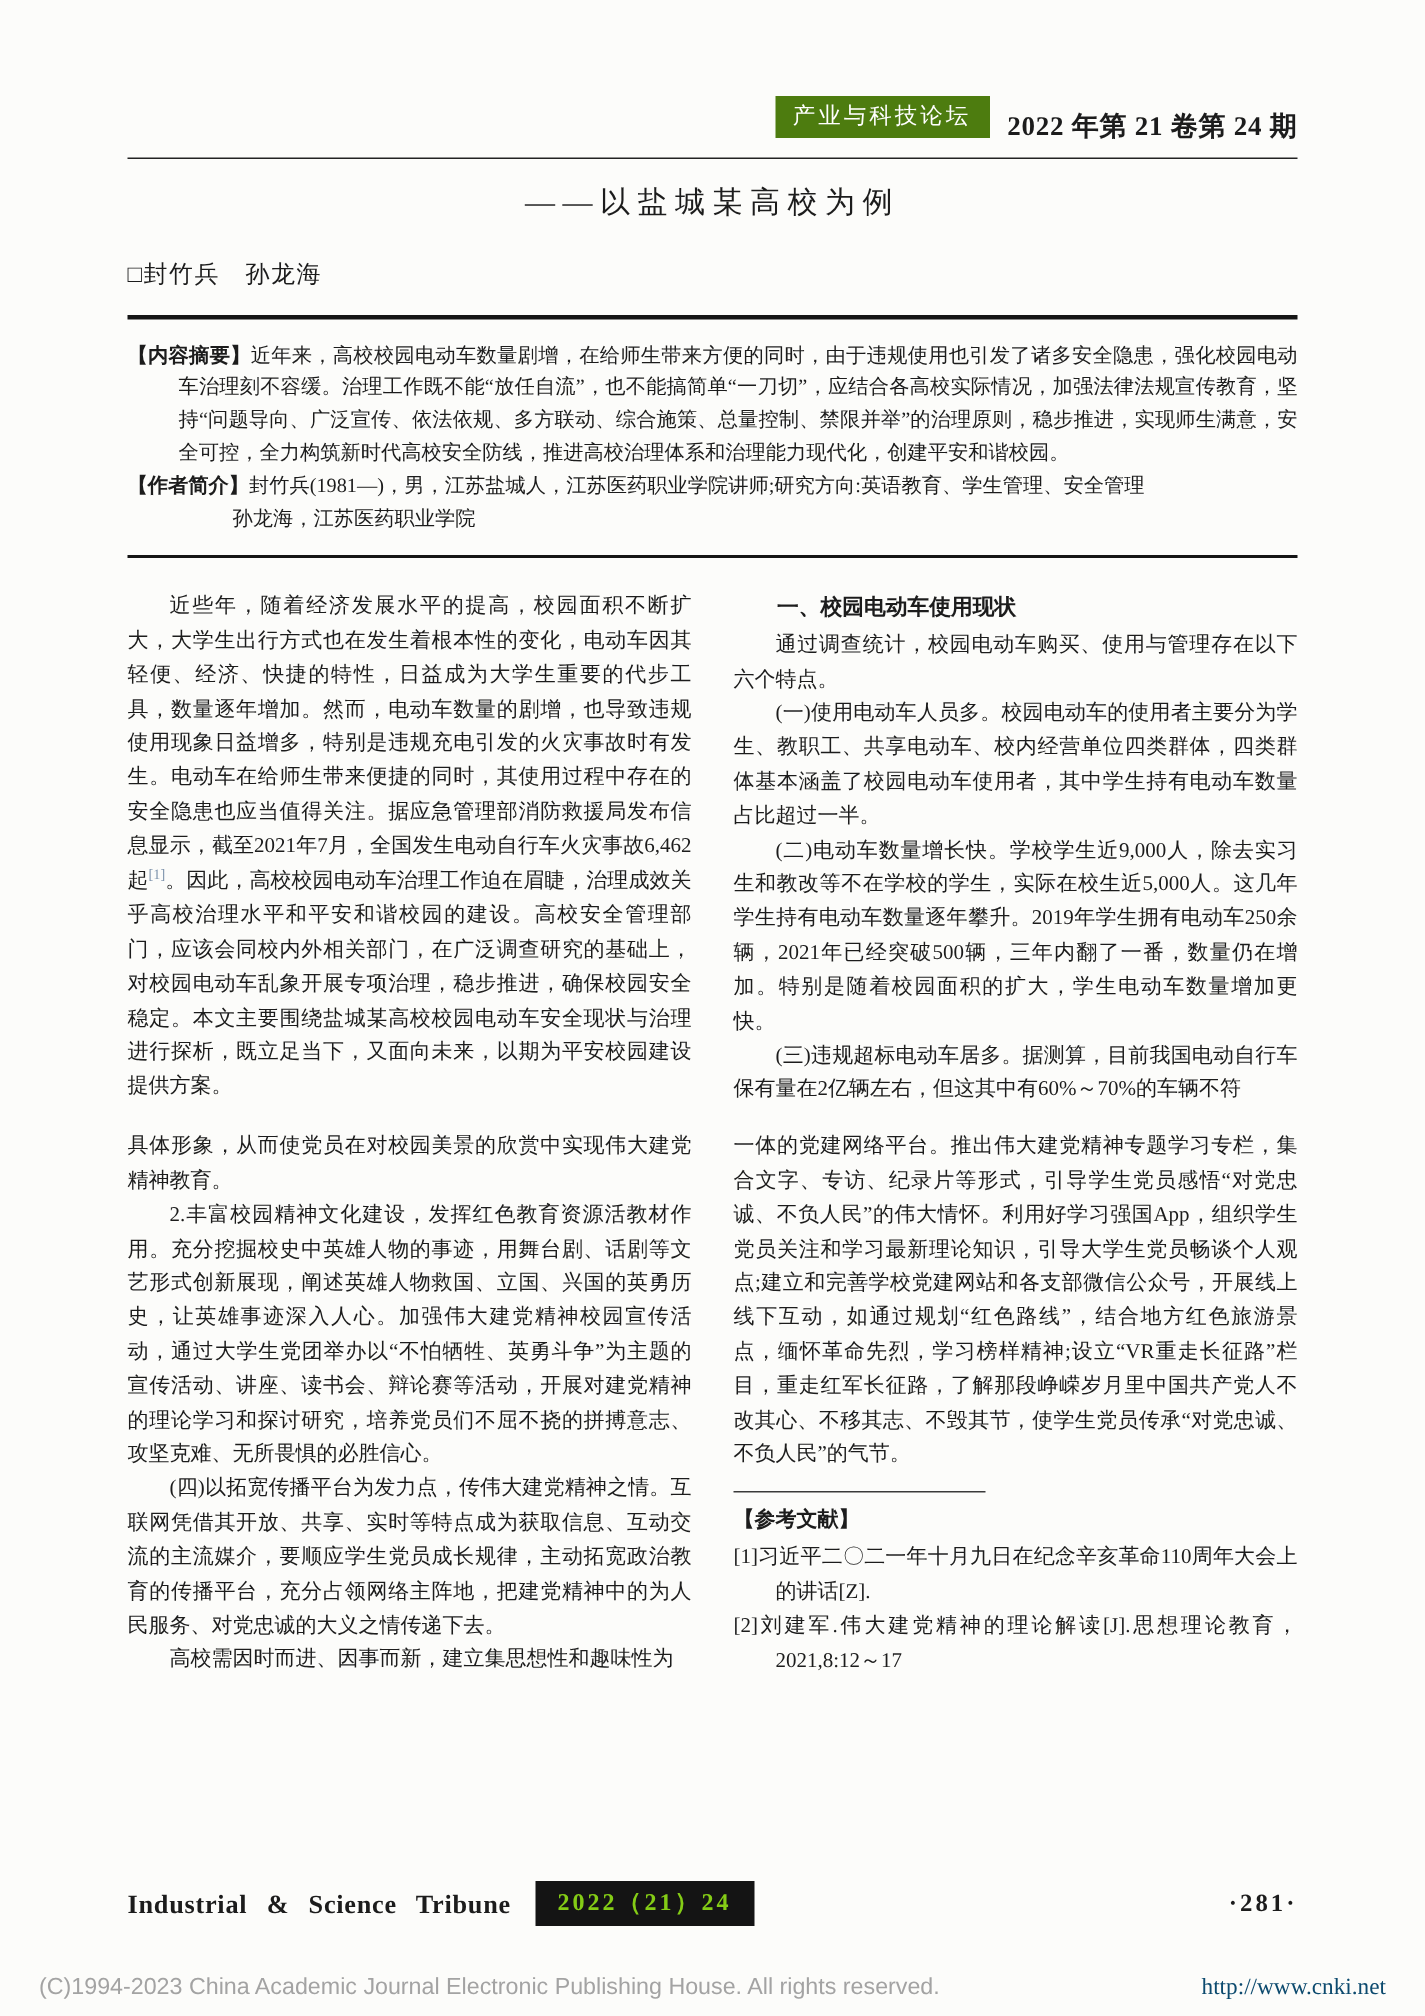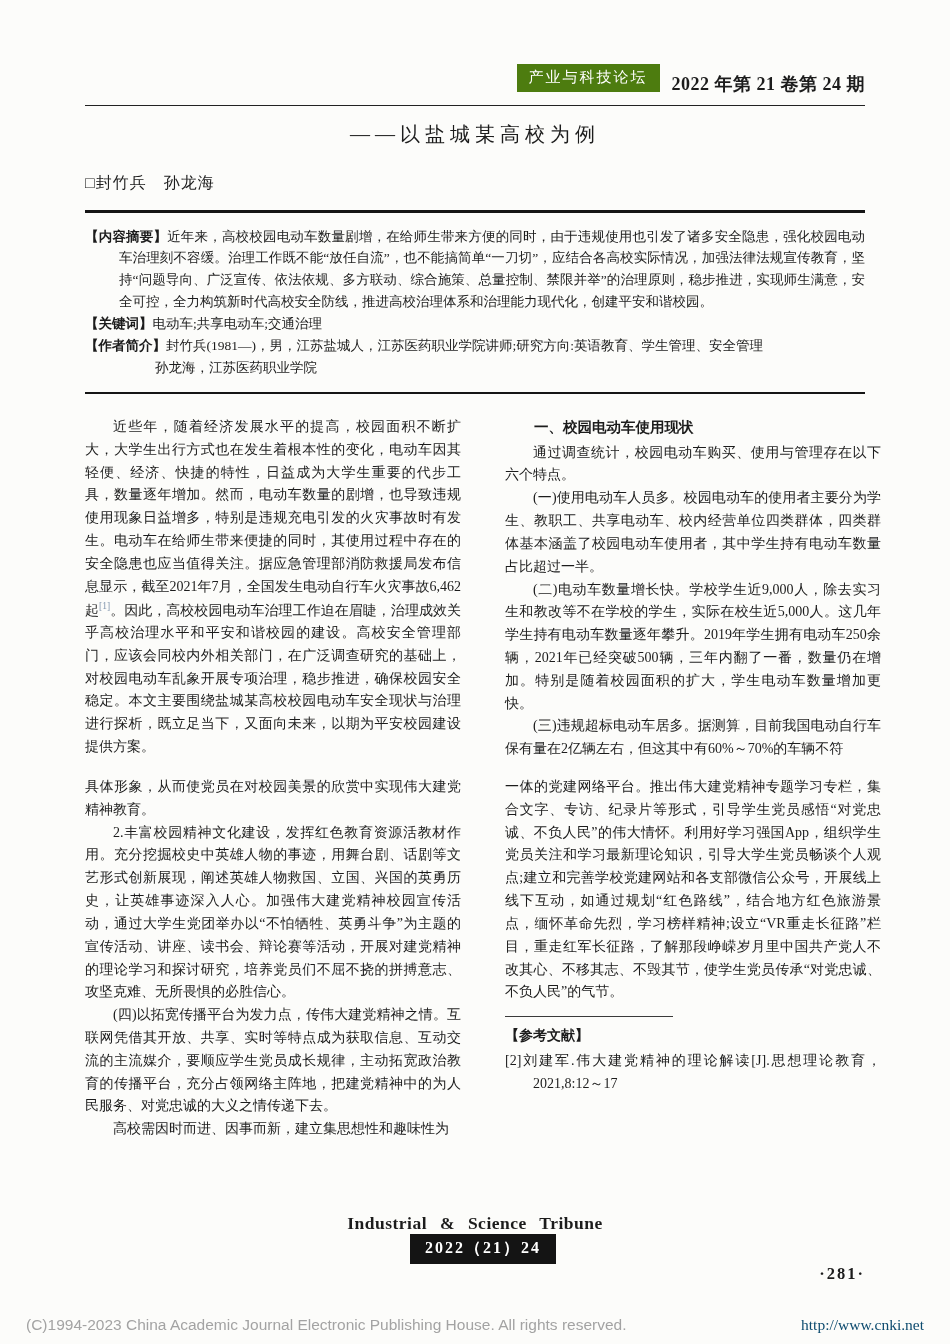--- a/index.html
+++ b/index.html
@@ -28,38 +28,38 @@
   
   .meta { margin-top:13px; font-size:13.5px; line-height:1.62; }
   .meta p { margin:0; }
   .hang { padding-left:34px; text-indent:-34px; text-align:justify; }
   .label { font-weight:bold; }
   .kw { margin-top:3px; }
   .bio-first { margin-top:3px; }
   .bio2 { padding-left:70px; }
 
   
-  .columns { display:flex; gap:44px; }
+  .columns { display:flex; gap:28px; }
   .columns-top { margin-top:22px; }
   .columns-bottom { margin-top:15px; }
   .col { flex:0 0 376px; width:376px; font-size:14px; line-height:1.63; text-align:justify; }
   .col p { margin:0; }
   .col .indent { text-indent:2em; }
   .col h3 { font-size:14.5px; font-weight:bold; text-indent:2em; margin:0 0 2px 0; }
   sup.ref { font-size:9.5px; color:#8095ad; }
 
   
   .ref-divider { width:168px; border-top:1.5px solid #3a3a3a; margin:12px 0 8px 0; }
   .ref-label { font-weight:bold; margin-bottom:2px !important; }
   .ref-item { padding-left:2em; text-indent:-2em; }
 
   
-  .footer-bar { position:absolute; left:85px; right:85px; bottom:60px; display:flex; align-items:center;flex-direction:column; }
+  .footer-bar { position:absolute; left:85px; right:85px; bottom:60px; display:flex; align-items:center; }
   .footer-en { font-size:17.5px; font-weight:bold; word-spacing:8px; letter-spacing:0.5px; }
-  .footer-box { margin-left:16px; background:#141414; color:#ffffff; font-size:16px; font-weight:bold;
+  .footer-box { margin-left:16px; background:#141414; color:#84cc16; font-size:16px; font-weight:bold;
                 padding:4px 15px 5px; letter-spacing:2px; }
   .footer-page { margin-left:auto; font-weight:bold; font-size:16.5px; letter-spacing:2px; }
 
   .copyright { position:absolute; left:26px; right:26px; bottom:10px; display:flex;
                justify-content:space-between; font-size:15.5px; color:#a3a3a3;
                font-family:"Liberation Sans","DejaVu Sans",sans-serif; }
   .copyright .url { color:#0c4a6e;font-family:Liberation Serif, serif; }
 </style>
 </head>
 <body>
@@ -73,21 +73,20 @@
     </div>
     <div class="header-rule"></div>
 
     <div class="subtitle">——以盐城某高校为例</div>
     <div class="authors"><span>□</span><span>封竹兵　孙龙海</span></div>
 
     <div class="rule-thick"></div>
 
     <div class="meta">
       <p class="hang"><span class="label">【内容摘要】</span><span>近年来，高校校园电动车数量剧增，在给师生带来方便的同时，由于违规使用也引发了诸多安全隐患，强化校园电动车治理刻不容缓。治理工作既不能“放任自流”，也不能搞简单“一刀切”，应结合各高校实际情况，加强法律法规宣传教育，坚持“问题导向、广泛宣传、依法依规、多方联动、综合施策、总量控制、禁限并举”的治理原则，稳步推进，实现师生满意，安全可控，全力构筑新时代高校安全防线，推进高校治理体系和治理能力现代化，创建平安和谐校园。</span></p>
-      <p class="hang kw"><span class="label">【关键词】</span><span>电动车;共享电动车;交通治理</span></p>
       <p class="hang bio-first"><span class="label">【作者简介】</span><span>封竹兵(1981—)，男，江苏盐城人，江苏医药职业学院讲师;研究方向:英语教育、学生管理、安全管理</span></p>
       <p class="bio2">孙龙海，江苏医药职业学院</p>
     </div>
 
     <div class="rule-thick second"></div>
 
     <div class="columns columns-top">
       <div class="col">
         <p class="indent"><span>近些年，随着经济发展水平的提高，校园面积不断扩大，大学生出行方式也在发生着根本性的变化，电动车因其轻便、经济、快捷的特性，日益成为大学生重要的代步工具，数量逐年增加。然而，电动车数量的剧增，也导致违规使用现象日益增多，特别是违规充电引发的火灾事故时有发生。电动车在给师生带来便捷的同时，其使用过程中存在的安全隐患也应当值得关注。据应急管理部消防救援局发布信息显示，截至2021年7月，全国发生电动自行车火灾事故6,462起</span><sup class="ref">[1]</sup><span>。因此，高校校园电动车治理工作迫在眉睫，治理成效关乎高校治理水平和平安和谐校园的建设。高校安全管理部门，应该会同校内外相关部门，在广泛调查研究的基础上，对校园电动车乱象开展专项治理，稳步推进，确保校园安全稳定。本文主要围绕盐城某高校校园电动车安全现状与治理进行探析，既立足当下，又面向未来，以期为平安校园建设提供方案。</span></p>
       </div>
@@ -104,20 +103,21 @@
       <div class="col">
         <p>具体形象，从而使党员在对校园美景的欣赏中实现伟大建党精神教育。</p>
         <p class="indent">2.丰富校园精神文化建设，发挥红色教育资源活教材作用。充分挖掘校史中英雄人物的事迹，用舞台剧、话剧等文艺形式创新展现，阐述英雄人物救国、立国、兴国的英勇历史，让英雄事迹深入人心。加强伟大建党精神校园宣传活动，通过大学生党团举办以“不怕牺牲、英勇斗争”为主题的宣传活动、讲座、读书会、辩论赛等活动，开展对建党精神的理论学习和探讨研究，培养党员们不屈不挠的拼搏意志、攻坚克难、无所畏惧的必胜信心。</p>
         <p class="indent">(四)以拓宽传播平台为发力点，传伟大建党精神之情。互联网凭借其开放、共享、实时等特点成为获取信息、互动交流的主流媒介，要顺应学生党员成长规律，主动拓宽政治教育的传播平台，充分占领网络主阵地，把建党精神中的为人民服务、对党忠诚的大义之情传递下去。</p>
         <p class="indent">高校需因时而进、因事而新，建立集思想性和趣味性为</p>
       </div>
       <div class="col">
         <p>一体的党建网络平台。推出伟大建党精神专题学习专栏，集合文字、专访、纪录片等形式，引导学生党员感悟“对党忠诚、不负人民”的伟大情怀。利用好学习强国App，组织学生党员关注和学习最新理论知识，引导大学生党员畅谈个人观点;建立和完善学校党建网站和各支部微信公众号，开展线上线下互动，如通过规划“红色路线”，结合地方红色旅游景点，缅怀革命先烈，学习榜样精神;设立“VR重走长征路”栏目，重走红军长征路，了解那段峥嵘岁月里中国共产党人不改其心、不移其志、不毁其节，使学生党员传承“对党忠诚、不负人民”的气节。</p>
         <div class="ref-divider"></div>
         <p class="ref-label">【参考文献】</p>
+        <p class="ref-item">[1]习近平二〇二一年十月九日在纪念辛亥革命110周年大会上的讲话[Z].</p>
         <p class="ref-item">[2]刘建军.伟大建党精神的理论解读[J].思想理论教育，2021,8:12～17</p>
       </div>
     </div>
 
   </div>
 
   <div class="footer-bar">
     <span class="footer-en">Industrial &amp; Science Tribune</span>
     <span class="footer-box">2022（21）24</span>
     <span class="footer-page">·281·</span>

